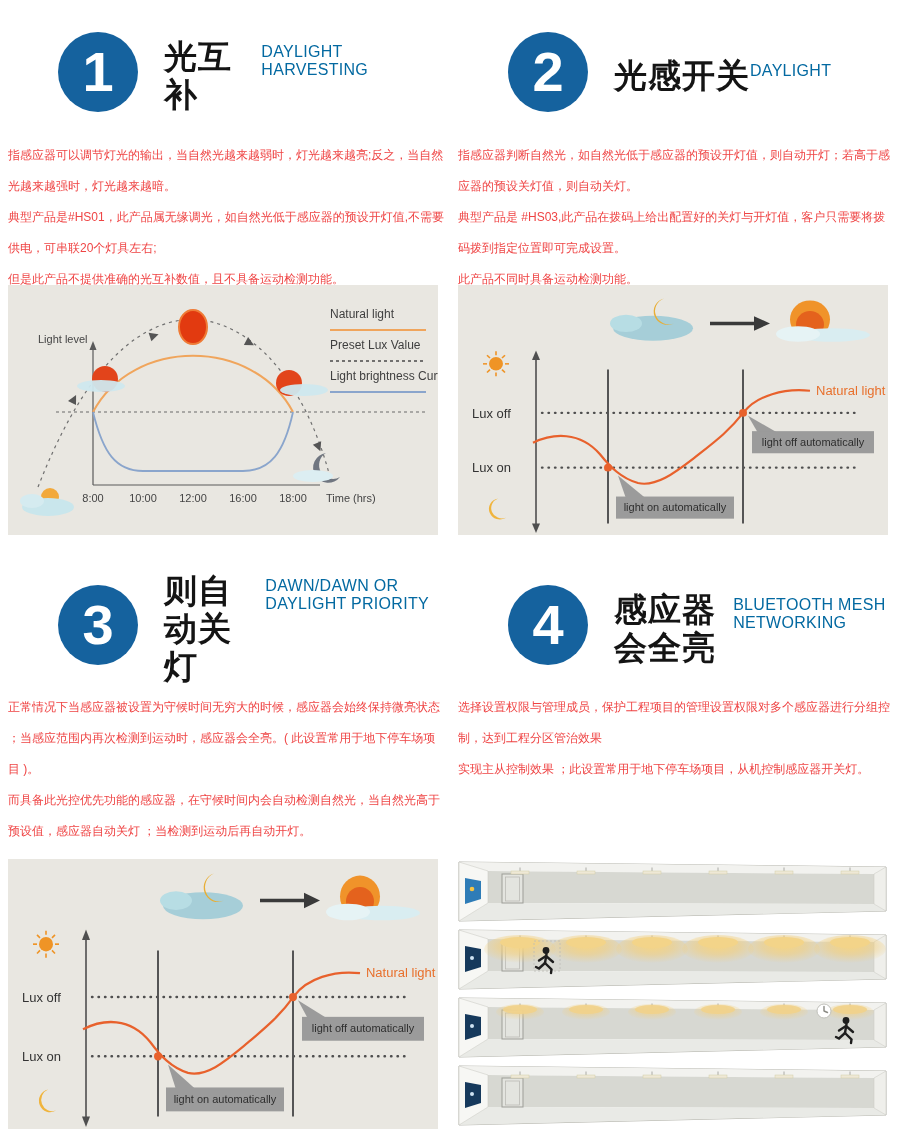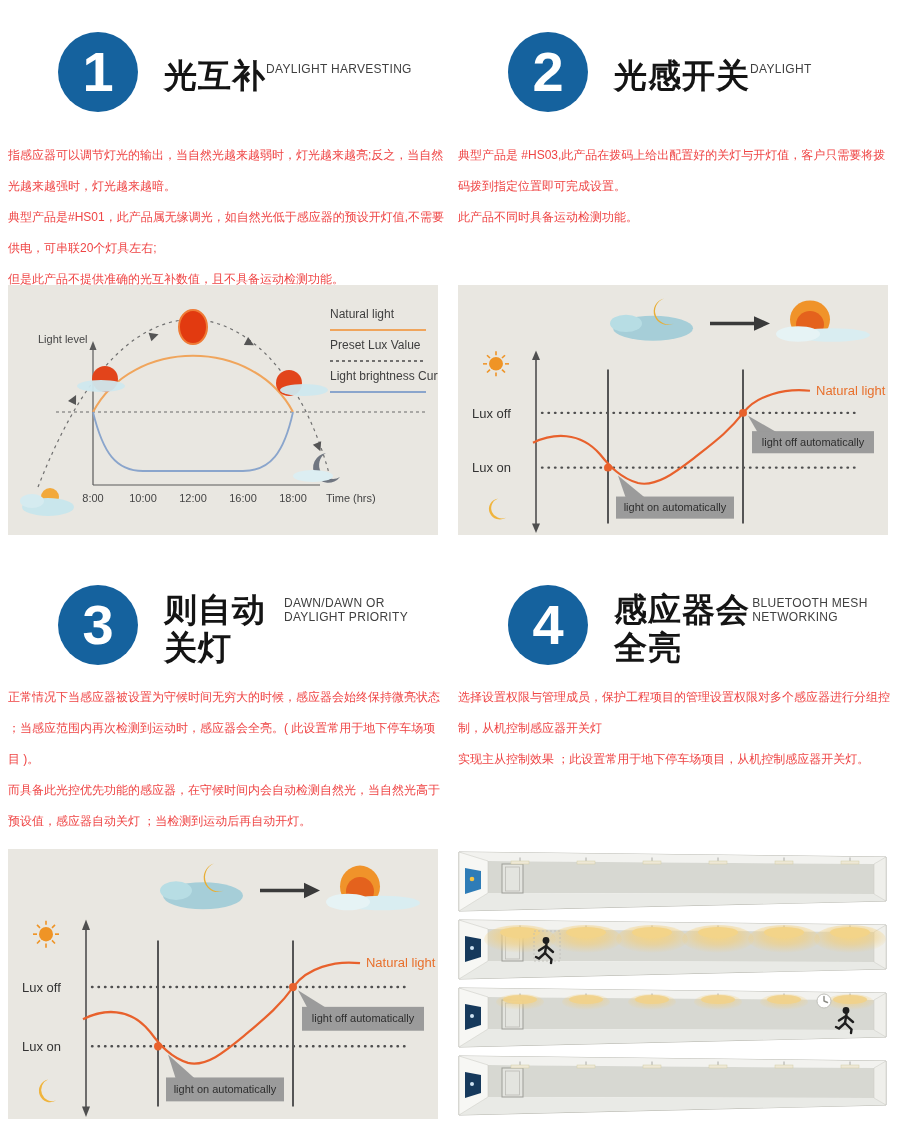--- a/index.html
+++ b/index.html
@@ -14,23 +14,23 @@
   section{display:flex;flex-direction:column;}
   .hdr{display:flex;align-items:center;gap:26px;margin:32px 0 0 50px;height:80px;flex:0 0 auto;}
   .row2 .hdr{margin-top:50px;}
   .numcircle{
     width:80px;height:80px;border-radius:50%;background:#15629e;color:#ffffff;
     font-size:56px;font-weight:bold;display:flex;align-items:center;justify-content:center;
     flex:0 0 80px;line-height:1;
   }
   .titles{display:flex;flex-direction:row;justify-content:flex-end;margin-top:8px;}
   .cn{font-size:33px;font-weight:bold;color:#141414;margin:0;letter-spacing:1px;line-height:1.15;}
-  .en{font-size:12px;color:#404040;margin-top:5px;letter-spacing:0.3px;}
+  .en{font-size:16px;color:#0369a1;margin-top:5px;letter-spacing:0.3px;}
   .paras{margin-top:28px;height:145px;font-size:12px;line-height:31px;color:#ef4444;flex:0 0 auto;}
-  .row2 .paras{margin-top:17px;height:167px;}
+  .row2 .paras{margin-top:27px;height:167px;}
   .paras p{margin:0;}
   svg.diagram{display:block;flex:0 0 auto;}
   text{font-family:"Liberation Sans","DejaVu Sans",sans-serif;}
 </style>
 </head>
 <body>
 
 <div class="page">
 
   <section class="row1">
@@ -103,20 +103,21 @@
 
   <section class="row1">
     <div class="hdr">
       <div class="numcircle">2</div>
       <div class="titles">
         <h2 class="cn">光感开关</h2>
         <div class="en">DAYLIGHT</div>
       </div>
     </div>
     <div class="paras">
+      <p>指感应器判断自然光，如自然光低于感应器的预设开灯值，则自动开灯；若高于感应器的预设关灯值，则自动关灯。</p>
       <p>典型产品是 #HS03,此产品在拨码上给出配置好的关灯与开灯值，客户只需要将拨码拨到指定位置即可完成设置。</p>
       <p>此产品不同时具备运动检测功能。</p>
     </div>
     <svg class="diagram" width="430" height="250" viewBox="0 0 430 260" preserveAspectRatio="none">
       <rect x="0" y="0" width="430" height="260" fill="#e9e7e1"></rect>
       <g>
         <ellipse cx="195" cy="45" rx="40" ry="13" fill="#a6ced8"></ellipse>
         <ellipse cx="168" cy="40" rx="16" ry="9" fill="#b7dde4"></ellipse>
         <path d="M206,14 a14,14 0 1 0 10,26 a11,11 0 1 1 -10,-26 Z" fill="#e8ae35"></path>
       </g>
@@ -241,21 +242,21 @@
 
   <section class="row2">
     <div class="hdr">
       <div class="numcircle">4</div>
       <div class="titles">
         <h2 class="cn">感应器会全亮</h2>
         <div class="en">BLUETOOTH MESH NETWORKING</div>
       </div>
     </div>
     <div class="paras">
-      <p>选择设置权限与管理成员，保护工程项目的管理设置权限对多个感应器进行分组控制，从机控制感应器开关灯</p>
+      <p>选择设置权限与管理成员，保护工程项目的管理设置权限对多个感应器进行分组控制，达到工程分区管治效果</p>
       <p>实现主从控制效果 ；此设置常用于地下停车场项目，从机控制感应器开关灯。</p>
     </div>
     <svg class="diagram" width="430" height="270" viewBox="0 0 430 268">
       <defs>
         <radialGradient id="glow" cx="0.5" cy="0.4" r="0.6">
           <stop offset="0" stop-color="#f5d584" stop-opacity="1"></stop>
           <stop offset="0.5" stop-color="#f2cf7e" stop-opacity="0.6"></stop>
           <stop offset="1" stop-color="#f2cf7e" stop-opacity="0"></stop>
         </radialGradient>
         <g id="shell">

